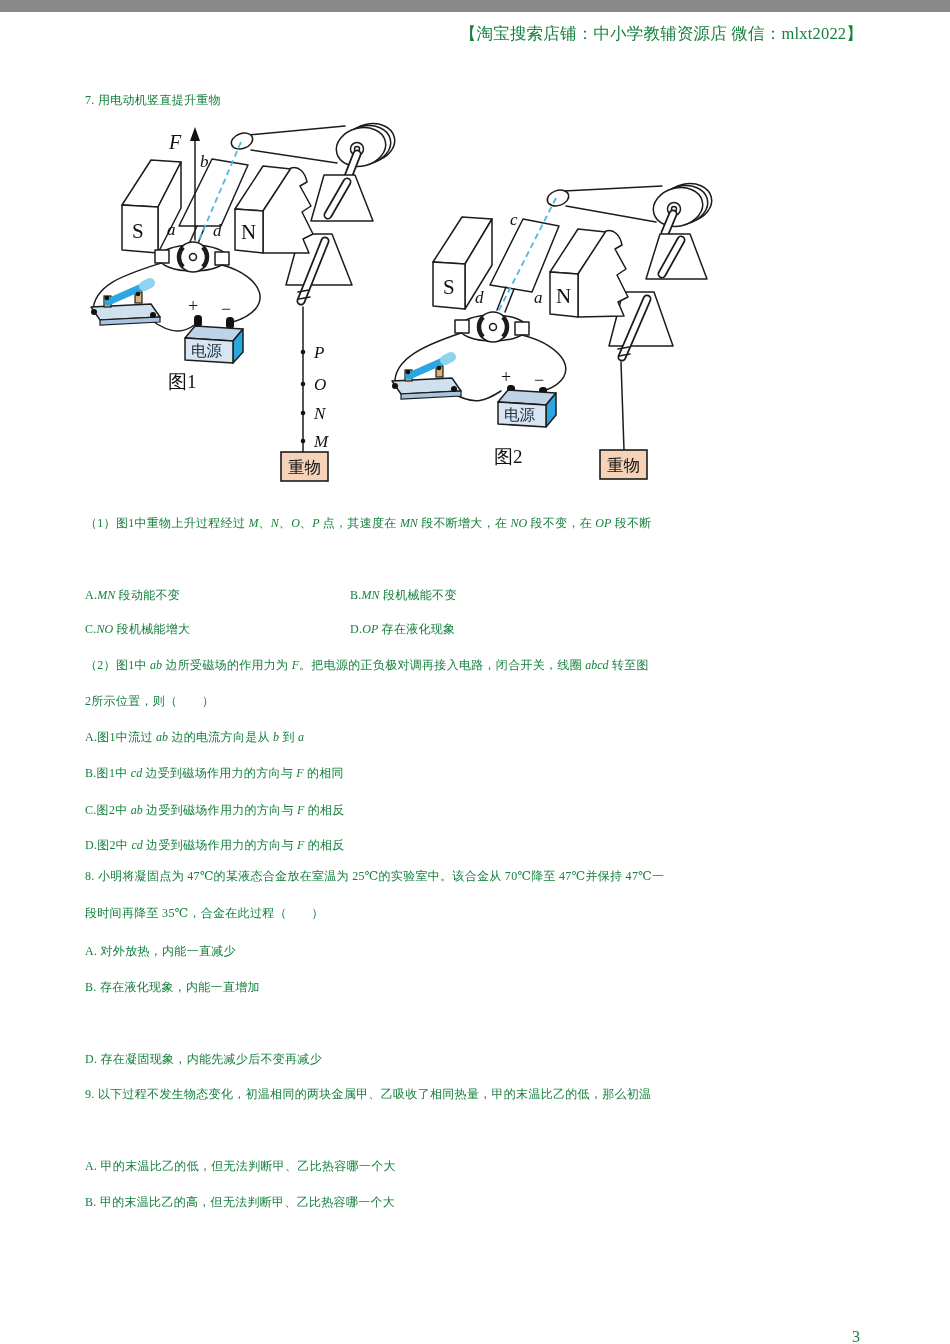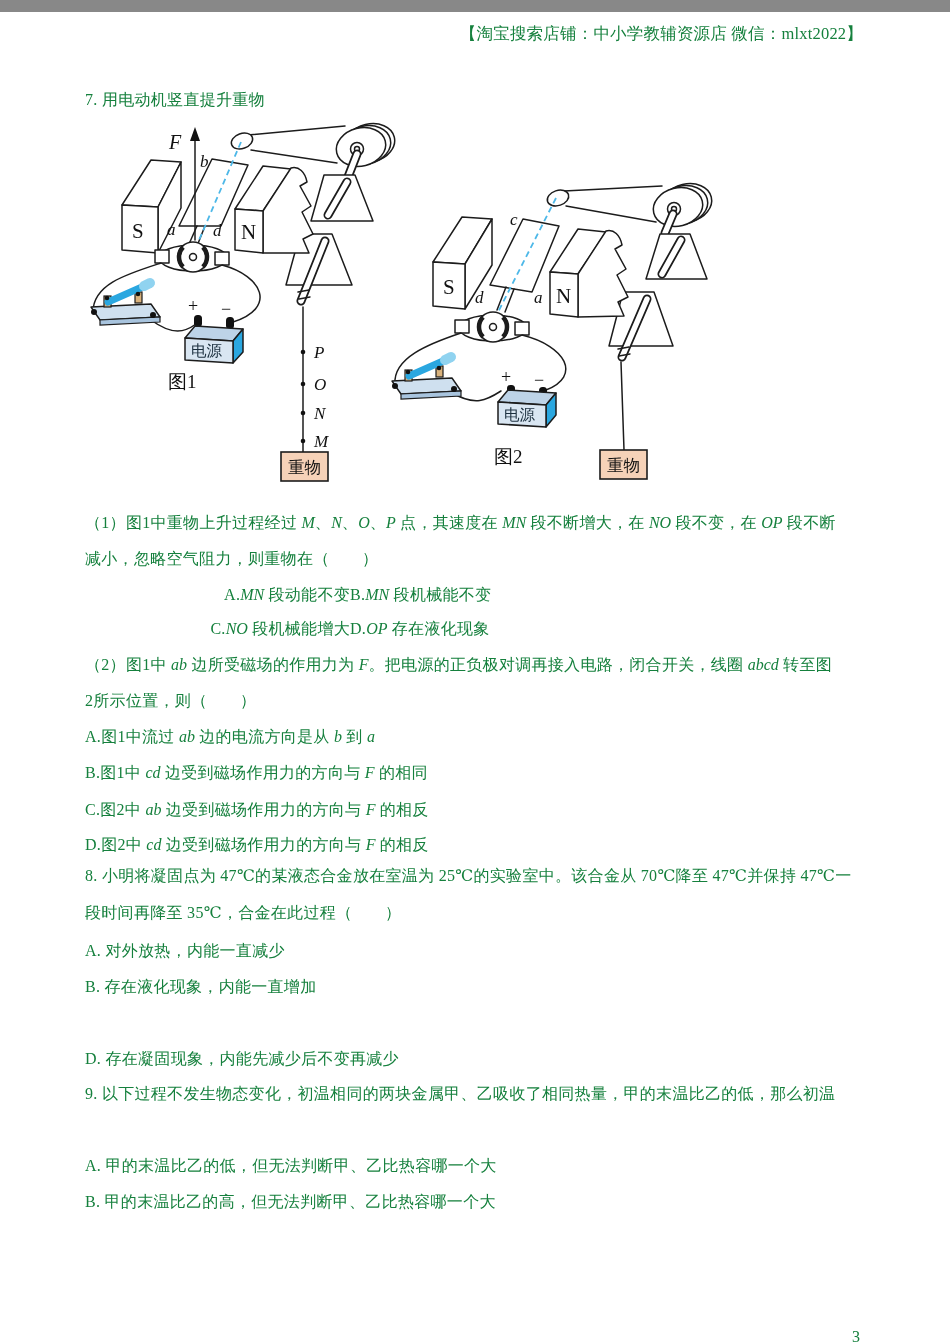--- a/index.html
+++ b/index.html
@@ -7,23 +7,23 @@
     position:relative; width:950px; height:1344px; margin:12px auto;
     background:#ffffff; overflow:hidden;
     font-family:"Liberation Serif","DejaVu Serif",serif; color:#15803d;
   }
   .hdr {
     position:absolute; top:11px; right:87px;
     font-size:16.5px; letter-spacing:0.2px; white-space:nowrap;
   }
   .tline {
     position:absolute; left:85px; width:790px;
-    font-size:16px; line-height:24px; letter-spacing:0.3px; white-space:nowrap;
+    font-size:12px; line-height:24px; letter-spacing:0.3px; white-space:nowrap;
   }
-  .tline .c1 { display:inline-block; width:265px;text-align:right; }
+  .tline .c1 { display:inline-block; width:265px; }
   .var { font-style:italic; font-family:"Liberation Serif","DejaVu Serif",serif; letter-spacing:0; }
   .pagenum { position:absolute; top:1316px; right:90px; font-size:16px; }
   svg.fig { position:absolute; }
   svg .o  { fill:#ffffff; stroke:#1c1c1c; stroke-width:1.5; stroke-linejoin:round; }
   svg .l  { fill:none; stroke:#1c1c1c; stroke-width:1.5; stroke-linecap:round; }
   svg .dash { fill:none; stroke:#4db8e8; stroke-width:1.8; stroke-dasharray:6 4; }
   svg .rodb { stroke:#1c1c1c; stroke-width:9; stroke-linecap:round; }
   svg .rodw { stroke:#ffffff; stroke-width:5.5; stroke-linecap:round; }
   svg .blk { fill:#111111; }
   svg .base { fill:#cfe0ef; stroke:#1c1c1c; stroke-width:1.4; stroke-linejoin:round; }
@@ -246,21 +246,20 @@
       <polygon class="battop" points="108,240 118,228 166,231 156,243"></polygon>
       <polygon class="batside" points="156,243 166,231 166,253 156,265"></polygon>
       <polygon class="batfront" points="108,240 156,243 156,265 108,262"></polygon>
       <text class="cn" x="114" y="258">电源</text>
     </g>
 
     <text class="cap" x="104" y="301">图2</text>
   </svg>
 
   <div class="tline" style="top:499px"><span>（1）图1中重物上升过程经过 </span><span class="var">M</span><span>、</span><span class="var">N</span><span>、</span><span class="var">O</span><span>、</span><span class="var">P</span><span> 点，其速度在 </span><span class="var">MN</span><span> 段不断增大，在 </span><span class="var">NO</span><span> 段不变，在 </span><span class="var">OP</span><span> 段不断</span></div>
-  <div class="tline" style="top:535px"><span>减小，忽略空气阻力，则重物在（　　）</span></div>
   <div class="tline" style="top:571px">
     <span class="c1"><span>A.</span><span class="var">MN</span><span> 段动能不变</span></span><span><span>B.</span><span class="var">MN</span><span> 段机械能不变</span></span>
   </div>
   <div class="tline" style="top:605px">
     <span class="c1"><span>C.</span><span class="var">NO</span><span> 段机械能增大</span></span><span><span>D.</span><span class="var">OP</span><span> 存在液化现象</span></span>
   </div>
   <div class="tline" style="top:641px"><span>（2）图1中 </span><span class="var">ab</span><span> 边所受磁场的作用力为 </span><span class="var">F</span><span>。把电源的正负极对调再接入电路，闭合开关，线圈 </span><span class="var">abcd</span><span> 转至图</span></div>
   <div class="tline" style="top:677px"><span>2所示位置，则（　　）</span></div>
   <div class="tline" style="top:713px"><span>A.图1中流过 </span><span class="var">ab</span><span> 边的电流方向是从 </span><span class="var">b</span><span> 到 </span><span class="var">a</span></div>
   <div class="tline" style="top:749px"><span>B.图1中 </span><span class="var">cd</span><span> 边受到磁场作用力的方向与 </span><span class="var">F</span><span> 的相同</span></div>

